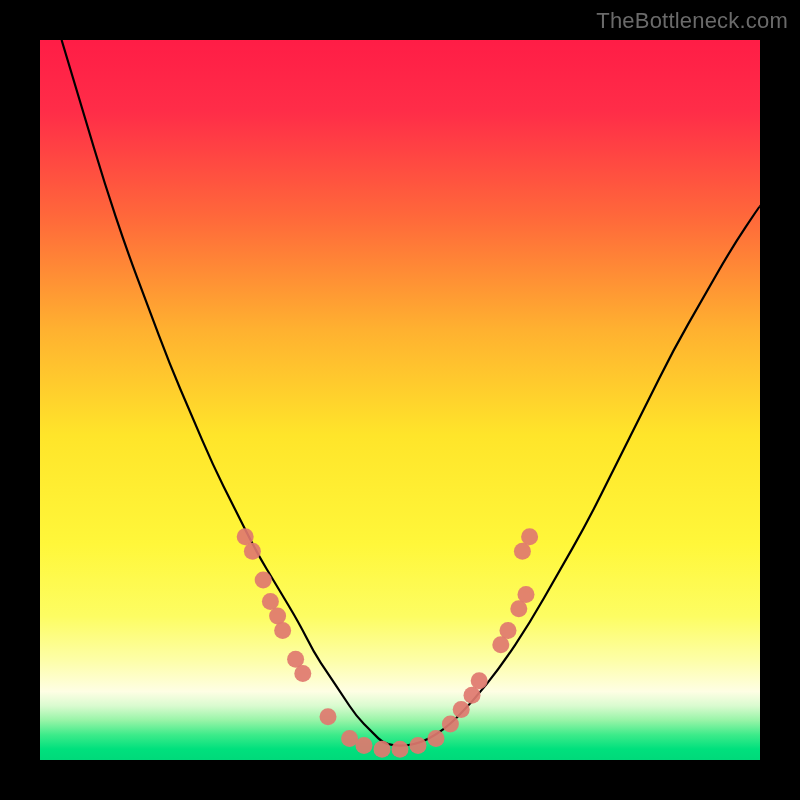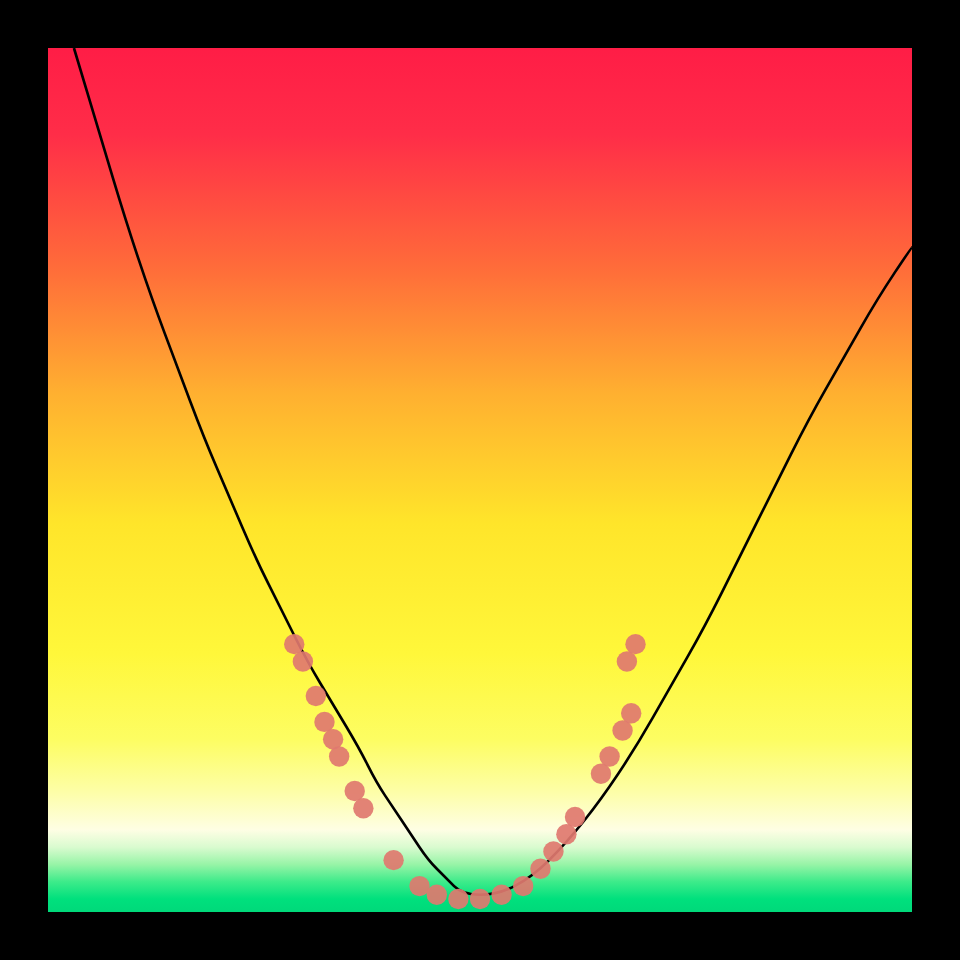--- a/index.html
+++ b/index.html
@@ -46,20 +46,21 @@
     font-size: 22px;
     color: #6a6a6a;
     letter-spacing: 0.2px;
     user-select: none;
   }
 </style>
 </head>
 <body>
 
 <div class="frame">
+  <div class="watermark">TheBottleneck.com</div>
   <div class="plot-area">
     <svg class="gradient-bg" viewBox="0 0 720 720" preserveAspectRatio="none">
       <defs>
         <linearGradient id="bg-grad" x1="0" y1="0" x2="0" y2="1">
             <stop offset="0.00%" stop-color="#ff1d46"></stop>
             <stop offset="10.00%" stop-color="#ff2d48"></stop>
             <stop offset="25.00%" stop-color="#ff6a3a"></stop>
             <stop offset="40.00%" stop-color="#ffb030"></stop>
             <stop offset="55.00%" stop-color="#ffe52a"></stop>
             <stop offset="70.00%" stop-color="#fff73a"></stop>

